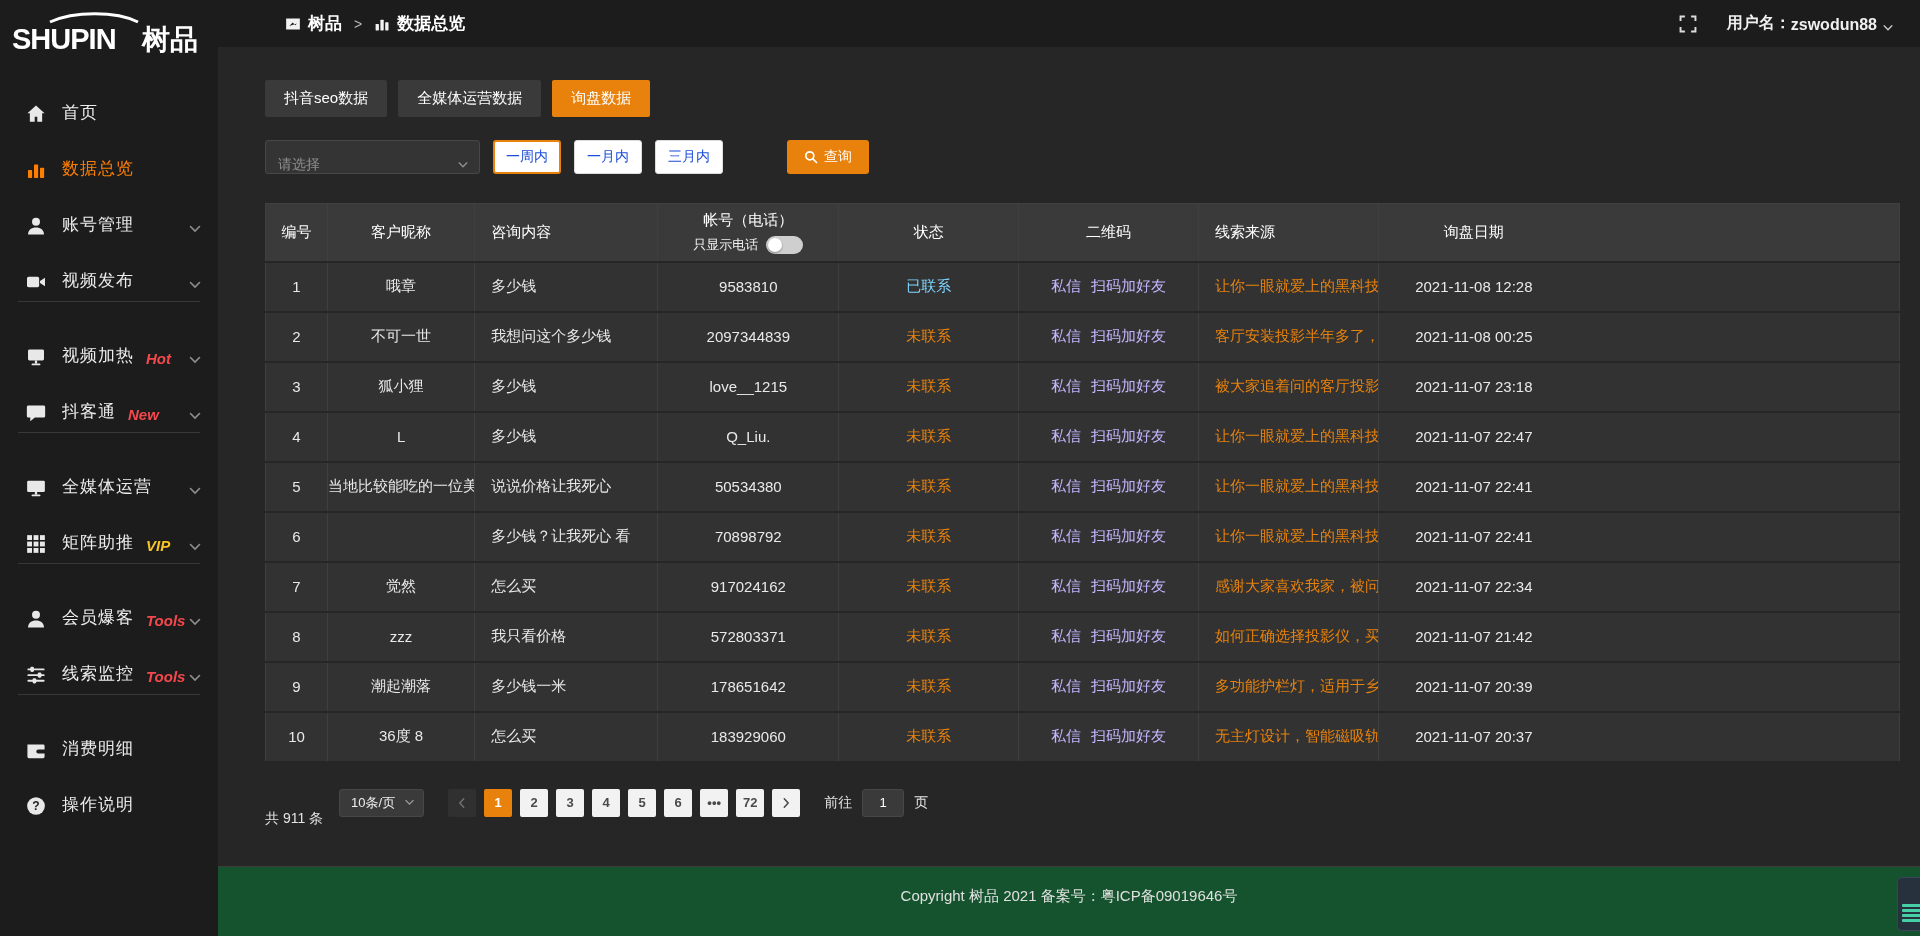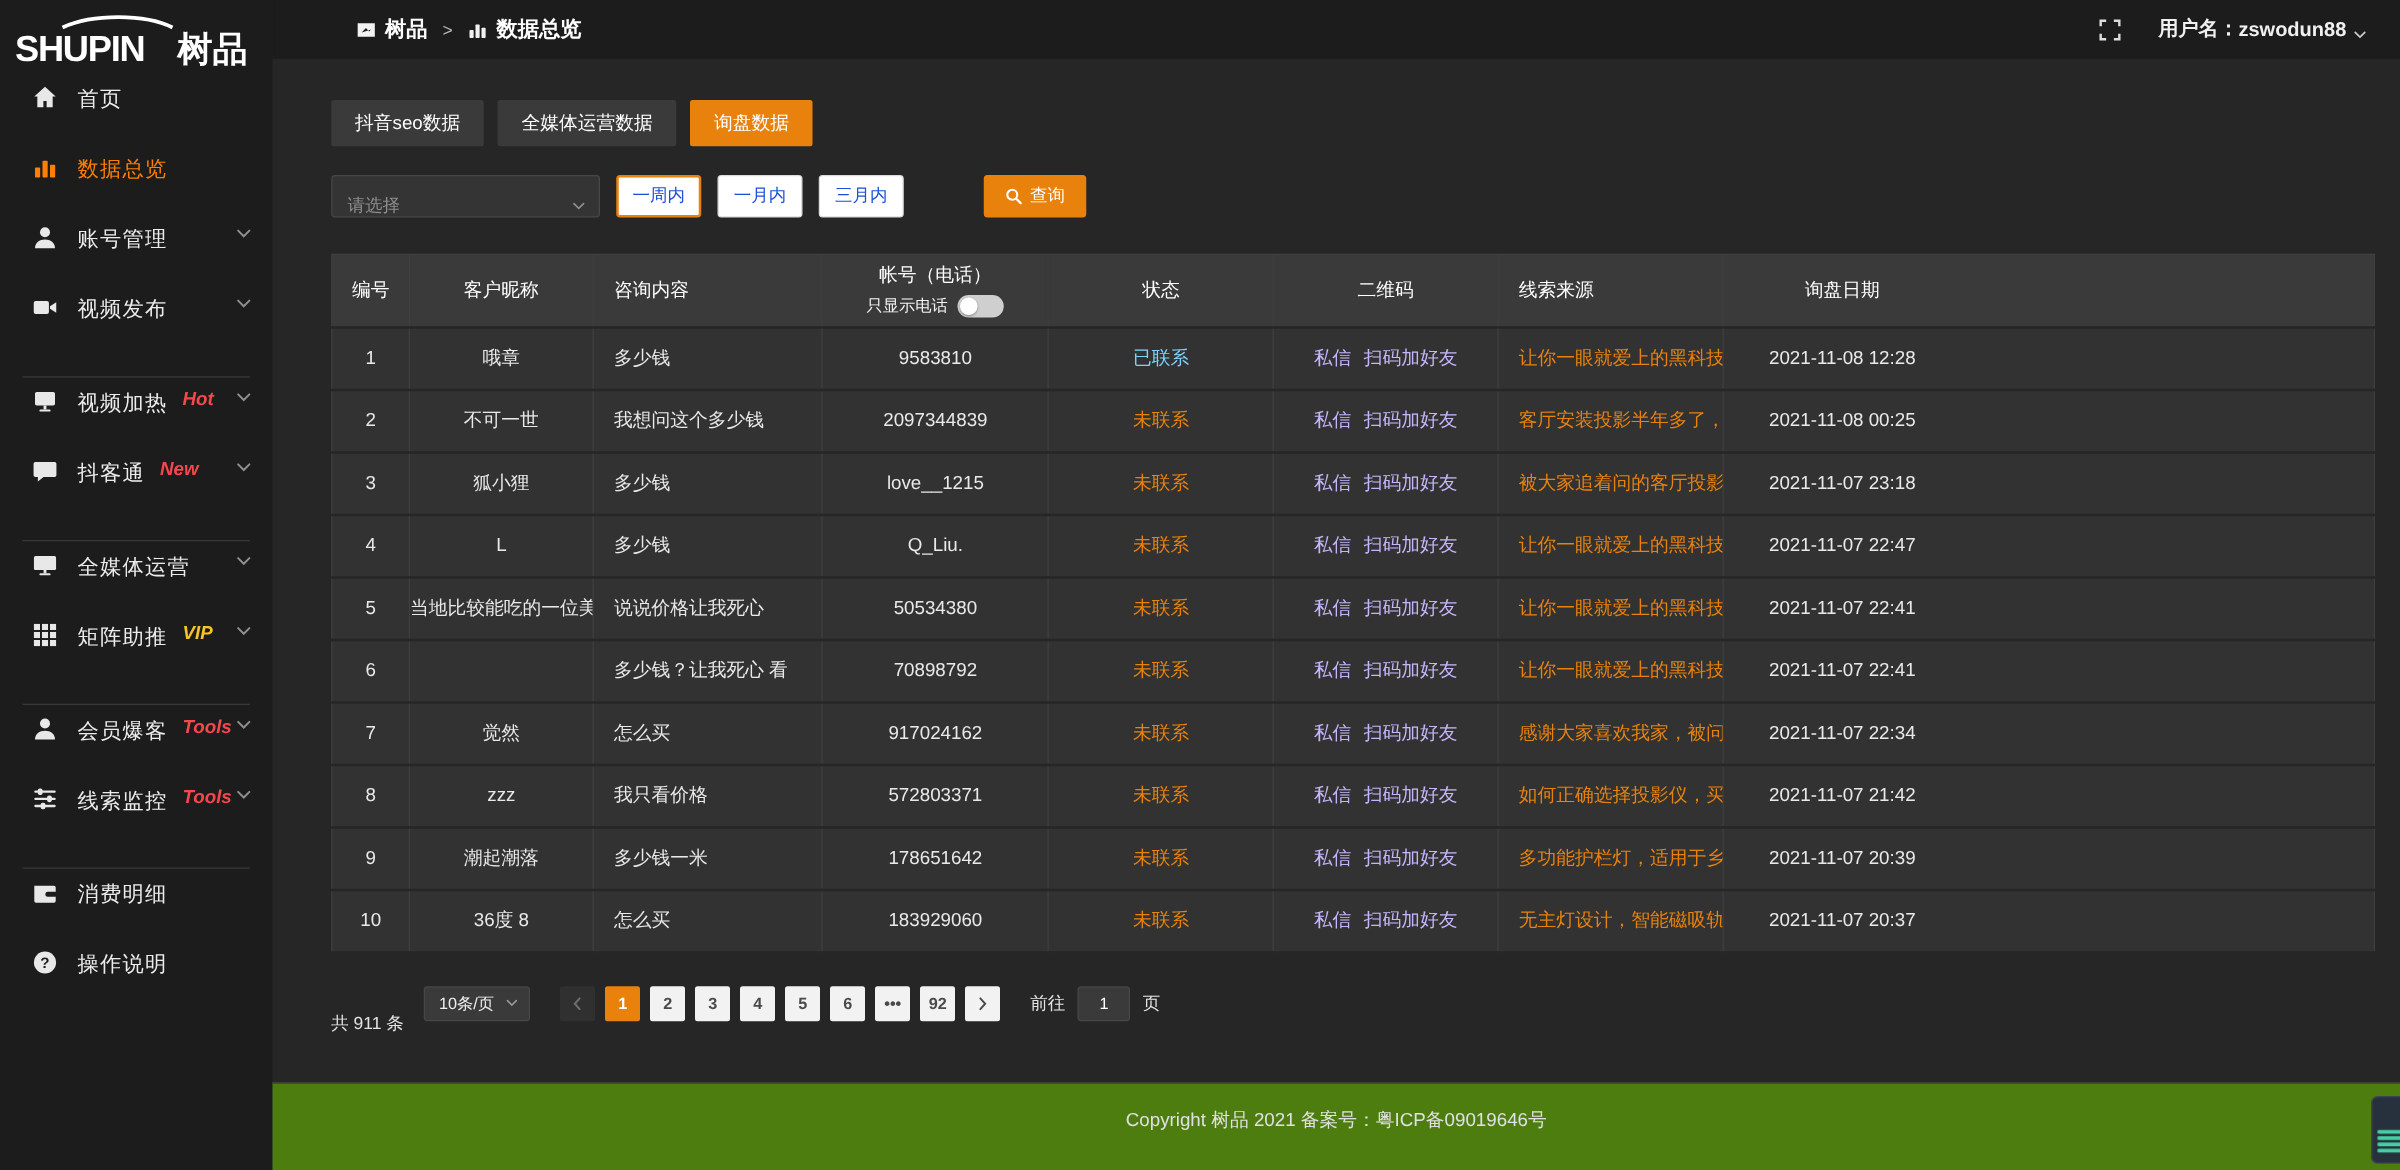--- a/index.html
+++ b/index.html
@@ -4,21 +4,21 @@
 <style>
   * { margin:0; padding:0; box-sizing:border-box; }
   html,body { width:1920px; height:936px; overflow:hidden; background:#262626;
     font-family:"Liberation Sans","DejaVu Sans",sans-serif; }
   .app { display:flex; width:1920px; height:936px; }
 
   
   .sidebar { width:218px; flex-shrink:0; background:#1c1c1c; display:flex; flex-direction:column; }
   .logo { height:58px; display:flex; align-items:center; padding:6px 10px 0 12px; }
   .side-nav { padding-top:10px; }
-  .side-item { height:56px; display:flex; align-items:flex-start; padding:0 16px 0 26px;
+  .side-item { height:56px; display:flex; align-items:flex-end; padding:0 16px 0 26px;
     color:#ececec; font-size:17px; cursor:pointer; }
   .side-item.active { color:#ff7f00; }
   .side-icon { width:20px; height:20px; font-size:18px; margin-right:16px; display:flex;
     align-items:center; justify-content:center; color:#e8e8e8; }
   .side-item.active .side-icon { color:#ff7f00; }
   .side-label { letter-spacing:1px; }
   .side-badge { margin-left:12px; font-style:italic; font-weight:bold; font-size:15px; }
   .side-chev { margin-left:auto; color:#8f8f8f; font-size:12px; width:14px; height:14px; }
   .side-divider { height:1px; background:#383838; margin:9px 18px; }
 
@@ -96,21 +96,21 @@
     font-family:"Liberation Sans","DejaVu Sans",sans-serif; }
   .pg-btn.active { background:#e8820c; color:#fff; }
   .pg-btn.prev { background:#303030; color:#6f6f6f; }
   .pg-arrow { width:12px; height:12px; }
   .pg-goto { margin-left:20px; display:flex; align-items:center; }
   .goto-input { width:42px; height:28px; background:#3a3a3a; border:1px solid #474747;
     border-radius:3px; color:#fff; text-align:center; font-size:13px; margin:0 10px;
     font-family:"Liberation Sans","DejaVu Sans",sans-serif; }
 
   
-  .footer { height:70px; flex-shrink:0; background:#4d7c0f; border-top:1px solid #3c3c3c;
+  .footer { height:70px; flex-shrink:0; background:#14532d; border-top:1px solid #3c3c3c;
     display:flex; justify-content:center; padding-top:20px; color:#e0e0e0; font-size:15px; }
 
   
   .corner-widget { position:fixed; right:-7px; bottom:5px; width:30px; height:54px;
     background:#27303d; border:1px solid #3a4656; border-radius:5px; padding-top:24px; }
   .corner-widget .stripe { height:3px; background:#45cfa4; margin:2px 4px; border-radius:1px; }
 
   svg { display:block; }
 </style>
 </head>
@@ -516,21 +516,21 @@
               </svg>
             </span>
         </span>
         <button class="pg-btn prev">
           <span class="pg-arrow">
               <svg viewBox="0 0 14 14" width="100%" height="100%" fill="currentColor">
                 <path d="M9 2 4.5 7 9 12" stroke="currentColor" stroke-width="1.8" fill="none" stroke-linecap="round"></path>
               </svg>
             </span>
         </button>
-        <span id="page-buttons"><button class="pg-btn active">1</button><button class="pg-btn">2</button><button class="pg-btn">3</button><button class="pg-btn">4</button><button class="pg-btn">5</button><button class="pg-btn">6</button><button class="pg-btn">•••</button><button class="pg-btn">92</button></span>
+        <span id="page-buttons"><button class="pg-btn active">1</button><button class="pg-btn">2</button><button class="pg-btn">3</button><button class="pg-btn">4</button><button class="pg-btn">5</button><button class="pg-btn">6</button><button class="pg-btn">•••</button><button class="pg-btn">72</button></span>
         <button class="pg-btn">
           <span class="pg-arrow">
               <svg viewBox="0 0 14 14" width="100%" height="100%" fill="currentColor">
                 <path d="M5 2 9.5 7 5 12" stroke="currentColor" stroke-width="1.8" fill="none" stroke-linecap="round"></path>
               </svg>
             </span>
         </button>
         <span class="pg-goto">
           <span>前往</span>
           <input class="goto-input" value="1" style="">

